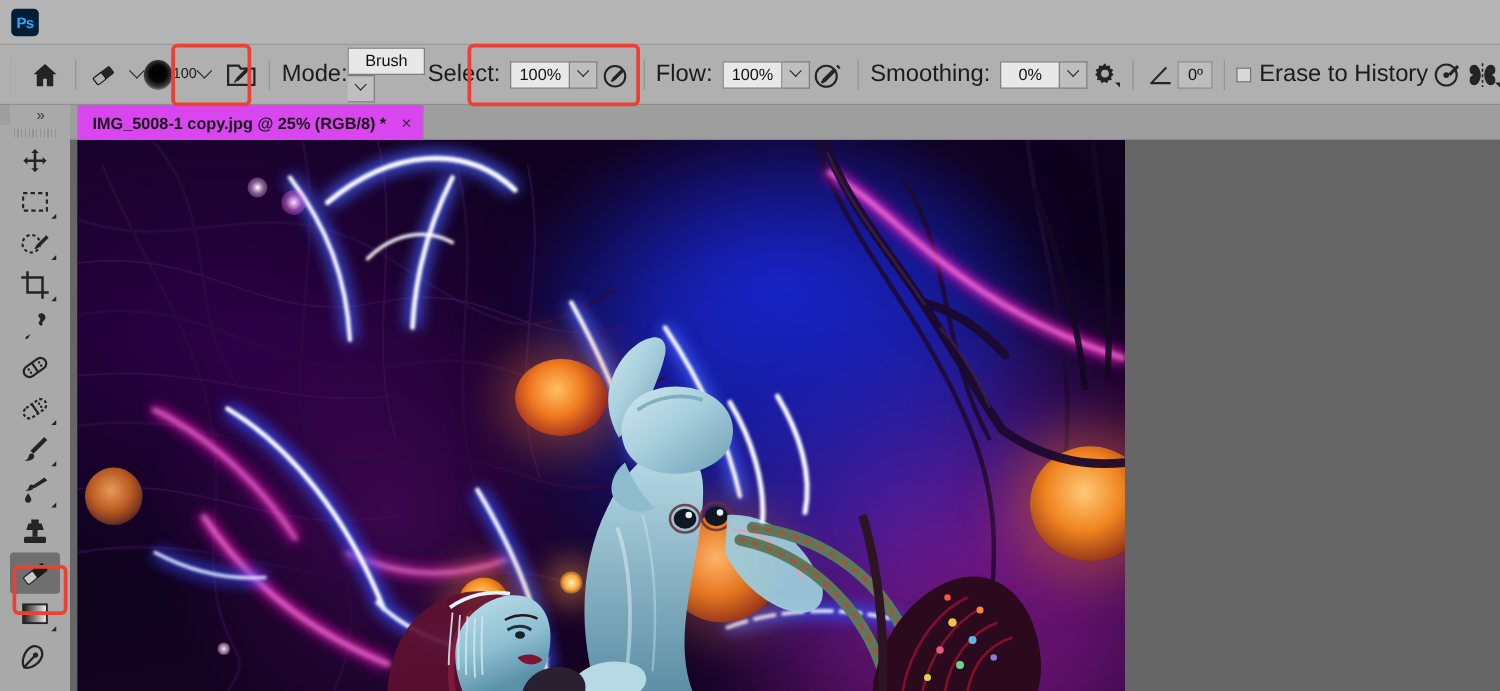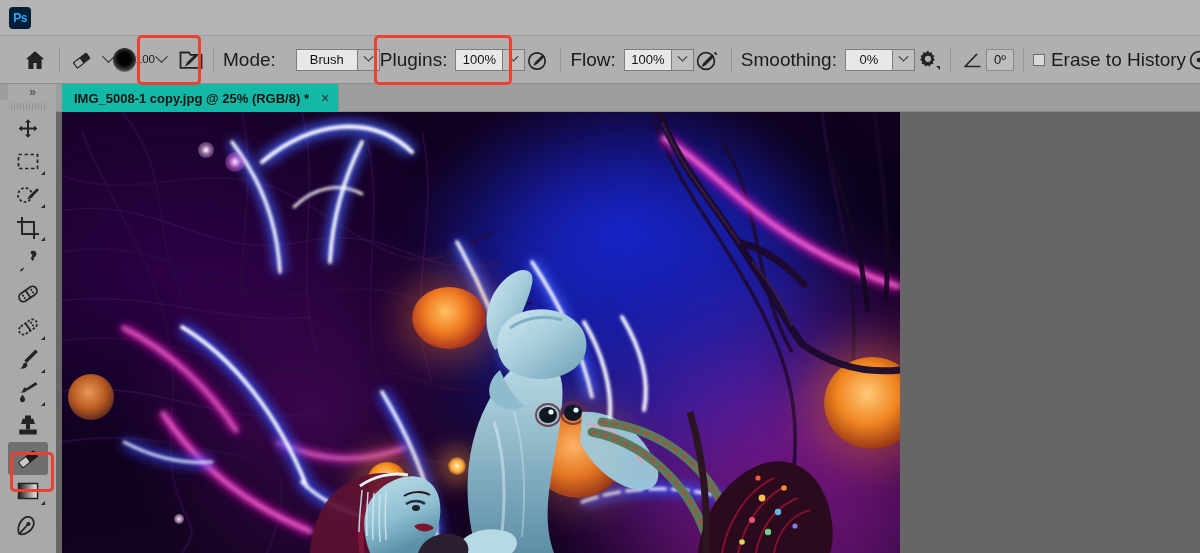--- a/index.html
+++ b/index.html
@@ -104,21 +104,21 @@
     position:absolute; left:0; top:84px; width:1200px; height:28px;
     background:#9e9e9e; border-bottom:1px solid #8a8a8a;
   }
   .panel-chev {
     position:absolute; left:8px; top:0; height:16px; width:48px;
     font-size:12px; color:#3a3a3a; display:flex; align-items:center; justify-content:center;
     letter-spacing:-1px; background:#a9a9a9;
   }
   .doc-tab {
     position:absolute; left:62px; top:0; height:28px;
-    background:#14b8a6; display:flex; align-items:center;
+    background:#d946ef; display:flex; align-items:center;
     padding:0 9px 0 12px; gap:12px;
     border-right:1px solid #8f8f8f;
   }
   .doc-tab-title { font-size:13px; font-weight:bold; color:#151515; white-space:nowrap; }
   .tab-close { font-size:14px; color:#303030; cursor:default; line-height:1; }
 
   
   .toolbar {
     position:absolute; left:0; top:100px; width:56px; height:453px;
     background:#a9a9a9; z-index:30;
@@ -195,30 +195,30 @@
     <div class="icon-btn" style="width:26px;height:24px;">
       <svg width="24" height="22" viewBox="0 0 24 22">
         <path d="M1.5 3.5h8.5l1.6 2.4H22.5v13H1.5z" fill="none" stroke="#242424" stroke-width="1.8"></path>
         <path d="M6 16.5c1.5-1.2 2-3.2 2-3.2l8.4-8.4 2.1 2.1L10 15.4s-2 .6-3.2 2z" fill="#242424"></path>
       </svg>
     </div>
 
     <div class="sep"></div>
 
     <div class="ob-label">Mode:</div>
-    <div class="combo" style="margin-left:20px;">
+    <div class="combo" style="margin-left:0;flex-direction:column;">
       <div class="field" style="width:62px;justify-content:center;">Brush</div>
       <div class="drop">
         <div class="chev-thin" style="width:7px;height:7px;border-width:1.4px;"></div>
       </div>
     </div>
 
     <div style="width:22px"></div>
 
-    <div class="ob-label">Plugins:</div>
+    <div class="ob-label">Select:</div>
     <div class="combo" style="margin-left:8px;">
       <div class="field" style="width:48px;justify-content:center;">100%</div>
       <div class="drop">
         <div class="chev-thin" style="width:7px;height:7px;border-width:1.4px;"></div>
       </div>
     </div>
 
     <div style="width:14px"></div>
 
     <div class="icon-btn" style="width:26px;height:24px;">

